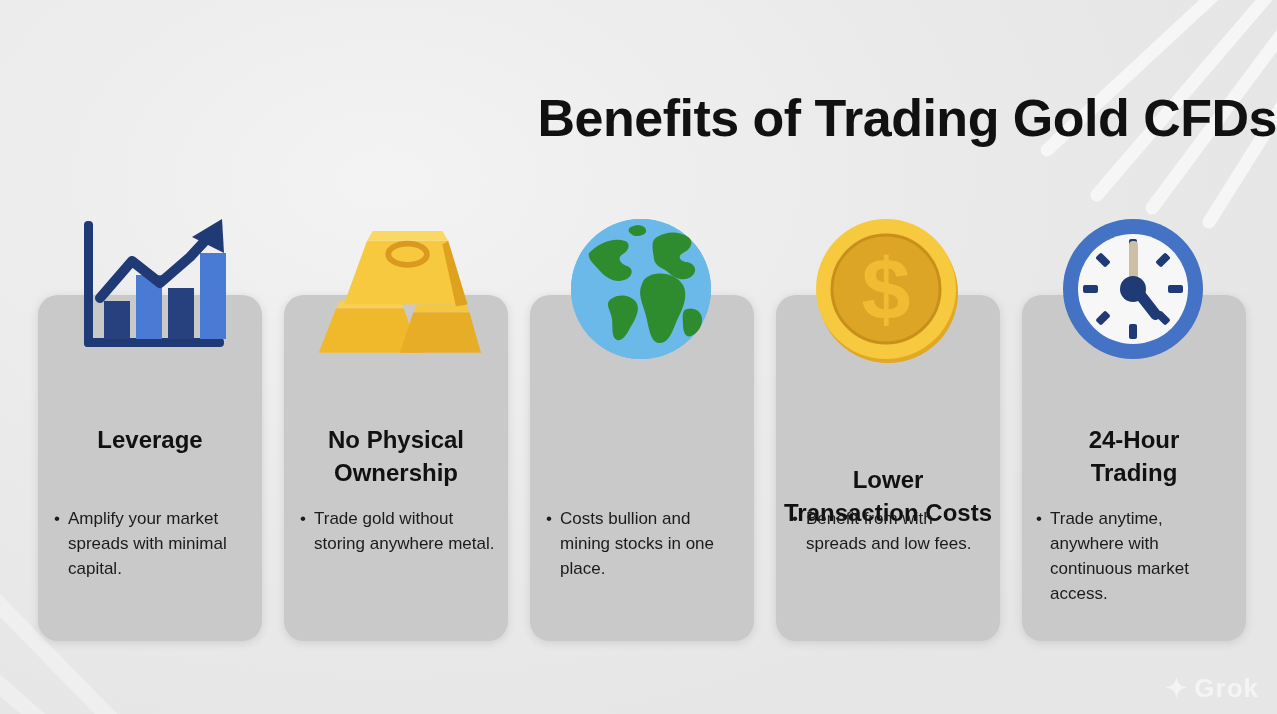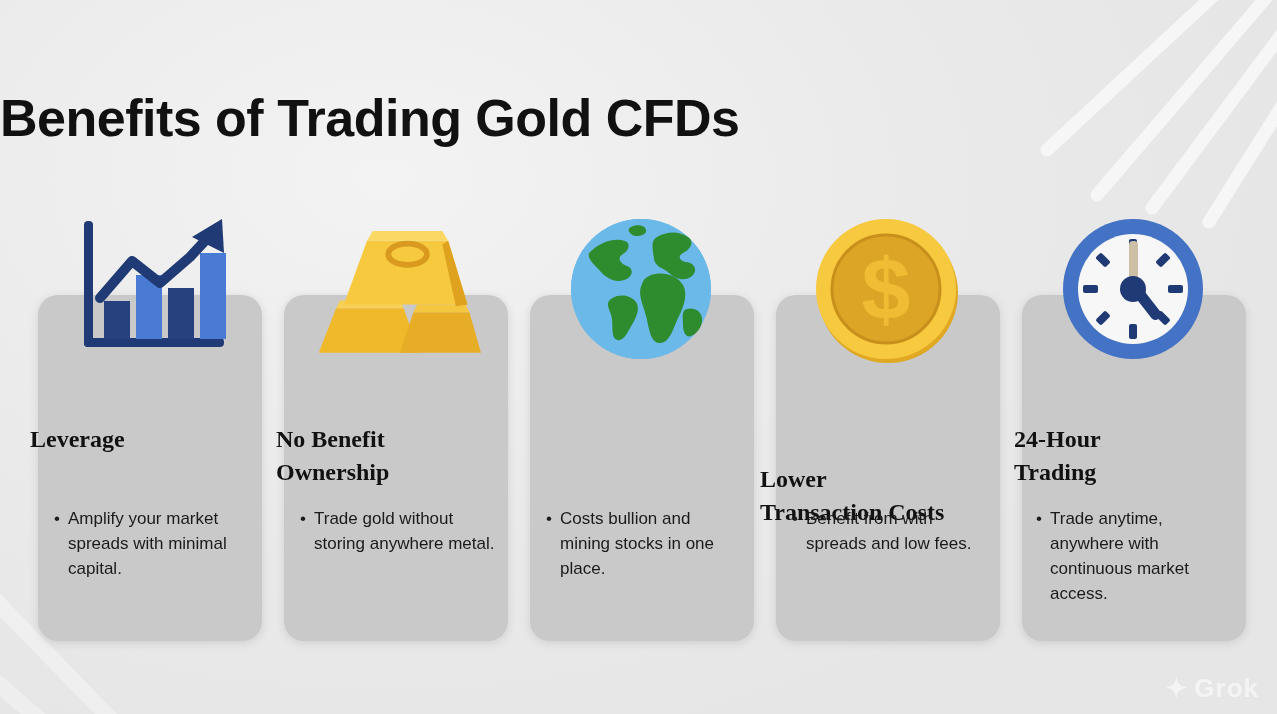--- a/index.html
+++ b/index.html
@@ -25,21 +25,21 @@
   }
   #watermark{
     position:absolute; right:18px; bottom:10px;
     font-size:26px; font-weight:bold; color:rgba(255,255,255,.55);
     letter-spacing:1px; user-select:none;
     display:flex; align-items:center; gap:6px;
   }
 
   #page-title{
     position:absolute; top:88px; left:0; width:100%;
-    text-align:left;
+    text-align:right;
     font-size:52px; font-weight:bold; color:#111;
     letter-spacing:-0.5px;
     white-space:nowrap;
   }
 
   #cards{
     position:absolute; top:295px; left:38px;
     width:1200px; height:346px;
     display:flex; gap:22px;
   }
@@ -54,25 +54,24 @@
   .card-icon{
     position:absolute;
     left:50%; transform:translateX(-50%);
     top:-92px;
     width:170px; height:160px;
     display:flex; align-items:flex-end; justify-content:center;
     pointer-events:none;
   }
   .card-title{
     position:absolute; top:128px; left:-8px; width:240px;
-    text-align:left;
+    text-align:center;
     font-size:24px; font-weight:bold; color:#111;
     line-height:1.38;
     white-space:pre-line;
-    font-family:Liberation Serif, serif;
   }
   .card-body{
     position:absolute; top:212px; left:14px; right:10px;
   }
   .bullet-row{
     display:flex; align-items:flex-start;
     font-size:17px; color:#1b1b1b; line-height:1.47;
   }
   .bullet-dot{
     flex:0 0 16px; text-align:left; font-size:17px; line-height:1.47;
@@ -144,21 +143,21 @@
           <polygon points="92,142 106,100 164,100 176,142" fill="#e8ad26"></polygon>
           <polygon points="106,100 164,100 160,92 110,92" fill="#f5c63f"></polygon>
 
           <polygon points="34,92 58,26 142,26 162,92" fill="#f6c93f"></polygon>
           <polygon points="58,26 142,26 136,16 64,16" fill="#fad863"></polygon>
           <polygon points="142,26 162,92 150,94 136,30" fill="#dfa21e"></polygon>
           <ellipse cx="100" cy="40" rx="20" ry="11" fill="none" stroke="#d99a1f" stroke-width="6"></ellipse>
         </g>
       </svg>
     </div>
-    <div class="card-title">No Benefit
+    <div class="card-title">No Physical
 Ownership</div>
     <div class="card-body">
       <div class="bullet-row">
         <span class="bullet-dot">•</span>
         <span class="bullet-text">Trade gold without storing anywhere metal.</span>
       </div>
     </div>
   </div>
 
   <div class="card">

